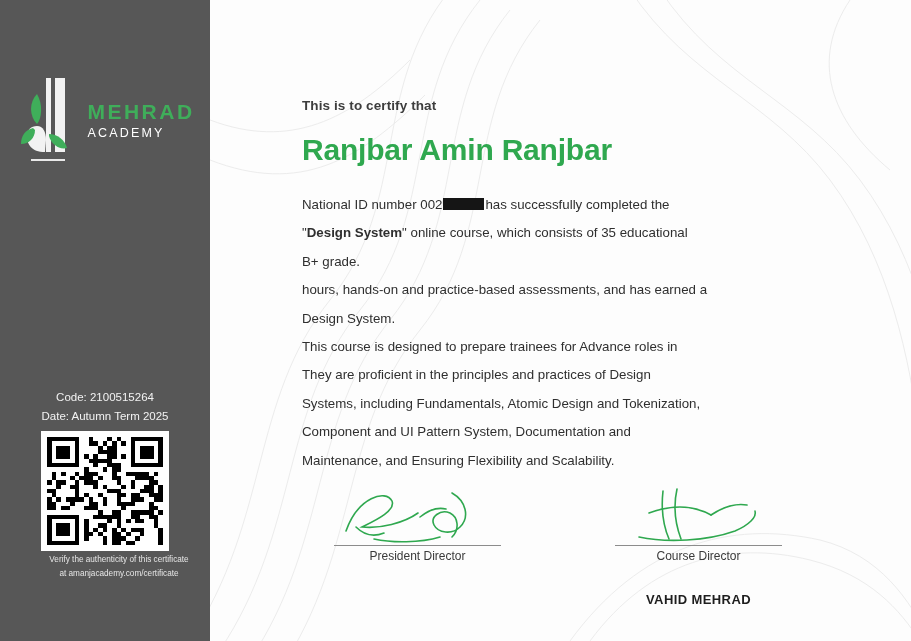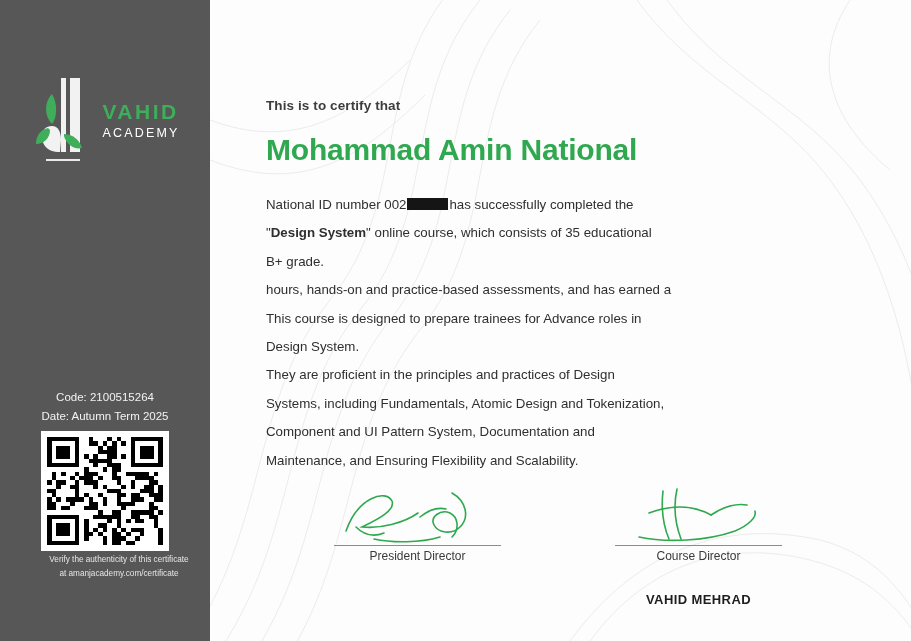--- a/index.html
+++ b/index.html
@@ -111,21 +111,21 @@
     background: #fdfdfd;
     overflow: hidden;
   }
   .topo {
     position: absolute;
     inset: 0;
     pointer-events: none;
   }
   .content {
     position: relative;
-    padding: 98px 0 0 56px;
+    padding: 98px 0 0 92px;
     width: 563px;
   }
 
   .certify-line {
     font-size: 13.5px;
     color: #3d3d3d;
     font-weight: bold;
     letter-spacing: 0.1px;
   }
   .recipient {
@@ -206,21 +206,21 @@
           <rect x="31" y="6" width="5" height="74" fill="#f2f2f2"></rect>
           <rect x="40" y="6" width="10" height="74" fill="#f2f2f2"></rect>
           <path d="M30 80 C16 80 12 72 12 64 C12 58 16 54 22 54 C28 54 31 60 31 68 Z" fill="#ffffff" opacity="0.92"></path>
           <path d="M22 22 C14 30 14 44 22 52 C27 46 28 32 22 22 Z" fill="#3fae5a"></path>
           <path d="M18 56 C10 58 6 64 6 72 C14 72 20 66 20 58 Z" fill="#3fae5a"></path>
           <path d="M34 62 C42 62 50 68 52 76 C44 78 36 72 34 64 Z" fill="#3fae5a"></path>
           <path d="M16 88 L50 88" stroke="#e9e9e9" stroke-width="2" fill="none"></path>
         </svg>
       </div>
       <div class="logo-text">
-        <div class="logo-name">VAHID</div>
+        <div class="logo-name">MEHRAD</div>
         <div class="logo-sub">ACADEMY</div>
       </div>
     </div>
 
     <div class="meta">
       <div>Code: 2100515264</div>
       <div>Date: Autumn Term 2025</div>
     </div>
 
     <div class="qr-wrap">
@@ -873,33 +873,33 @@
         <path d="M360 641 C430 545 520 520 610 540 C670 555 700 600 720 641"></path>
         <path d="M0 120 C80 150 140 120 200 60"></path>
         <path d="M0 160 C90 195 150 160 215 95"></path>
         <path d="M640 0 C600 60 620 120 680 170"></path>
       </g>
     </svg>
 
     <div class="content">
       <div class="certify-line">This is to certify that</div>
 
-      <h1 class="recipient">Mohammad Amin National</h1>
+      <h1 class="recipient">Ranjbar Amin Ranjbar</h1>
 
       <div class="para">
         <p>
           <span>National ID number 002</span><span class="redaction"></span><span>has successfully completed the</span>
         </p>
         <p>
           <span>"</span><span class="strong">Design System</span><span>"</span><span> online course, which consists of 35 educational</span>
         </p>
         <p>B+ grade.</p>
         <p>hours, hands-on and practice-based assessments, and has earned a</p>
+        <p>Design System.</p>
         <p>This course is designed to prepare trainees for Advance roles in</p>
-        <p>Design System.</p>
         <p>They are proficient in the principles and practices of Design</p>
         <p>Systems, including Fundamentals, Atomic Design and Tokenization,</p>
         <p>Component and UI Pattern System, Documentation and</p>
         <p>Maintenance, and Ensuring Flexibility and Scalability.</p>
       </div>
     </div>
 
     <div class="signatures">
 
       <div class="sig-col">

